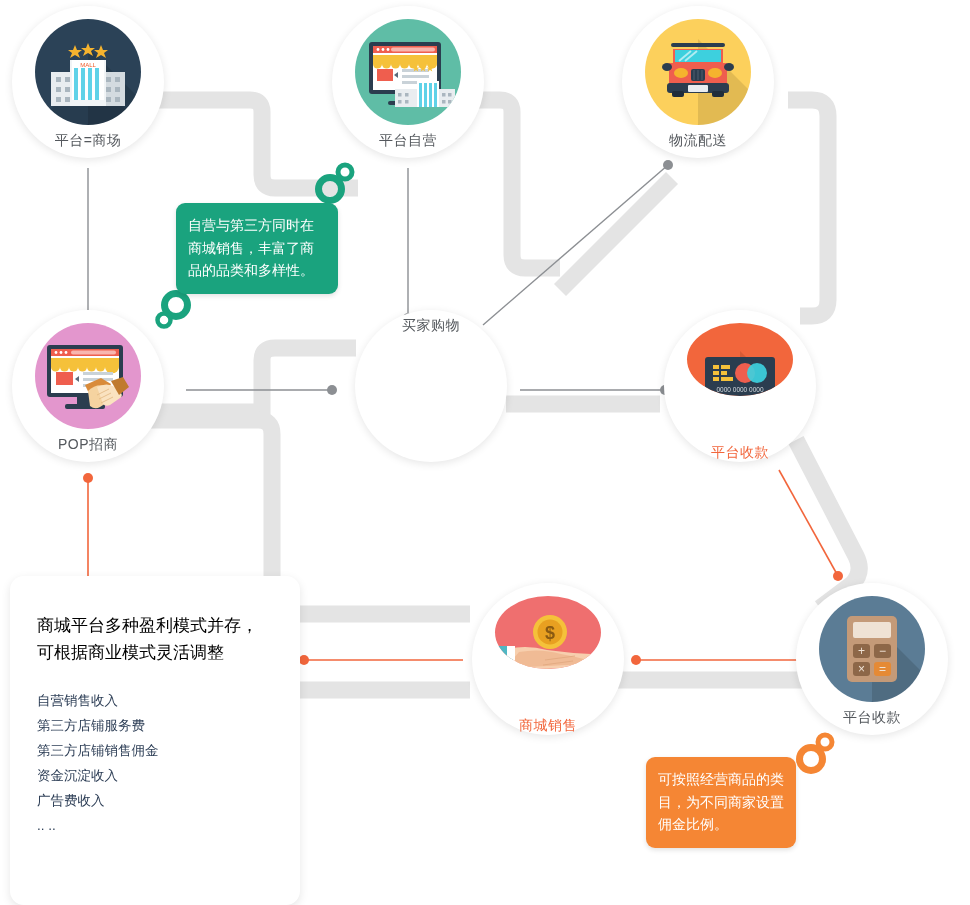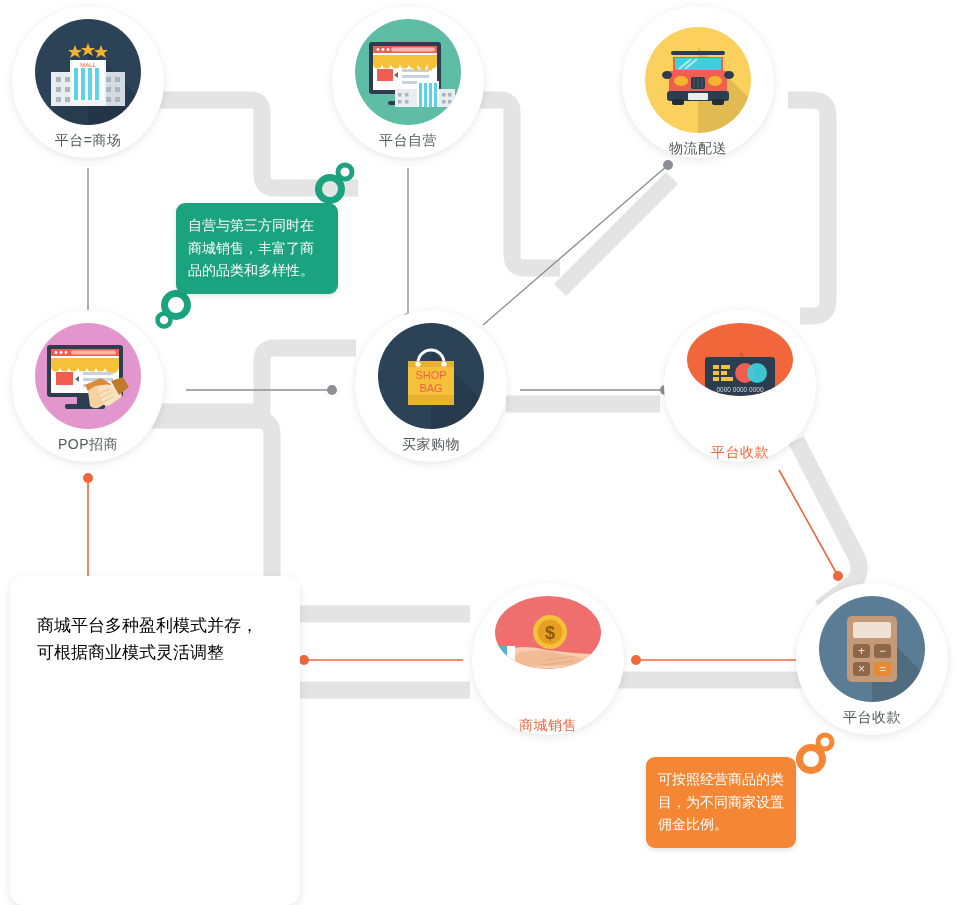--- a/index.html
+++ b/index.html
@@ -265,21 +265,21 @@
             <rect x="87" y="74" width="3.5" height="3.5"></rect>
             <rect x="93" y="74" width="3.5" height="3.5"></rect>
           <rect x="87" y="81" width="3.5" height="3.5"></rect>
             <rect x="93" y="81" width="3.5" height="3.5"></rect>
           </g>
       </svg>
     </div>
     <div class="caption">平台自营</div>
   </div>
 
-  <div class="node" style="left:622px;top:6px;justify-content:flex-end;">
+  <div class="node" style="left:622px;top:6px;">
     <div class="disc" style="background:#fcd05c;">
       <svg viewBox="0 0 106 106" width="106" height="106" style="position:absolute;left:0;top:0;">
         <polygon points="53,20 106,73 106,106 53,106" fill="rgba(0,0,0,.10)"></polygon>
         <rect x="26" y="24" width="54" height="4" rx="2" fill="#2b3d4f"></rect>
         <path d="M28,30 h50 v14 h-50 z" fill="#ef5e4e"></path>
         <path d="M30,31 h46 v12 h-46 z" fill="#3dd0de"></path>
         <g stroke="#ffffff" stroke-width="2" opacity=".6">
             <line x1="34" y1="42" x2="46" y2="32"></line>
             <line x1="40" y1="42" x2="52" y2="32"></line>
           </g>
@@ -342,33 +342,20 @@
           <line x1="62" y1="72" x2="74" y2="66"></line>
             <line x1="64" y1="76" x2="76" y2="70"></line>
             <line x1="66" y1="80" x2="78" y2="74"></line>
         </g>
       </svg>
     </div>
     <div class="caption">POP招商</div>
   </div>
 
   <div class="node" style="left:355px;top:310px;">
-    <div class="disc" style="background:#2b4257;">
-      <svg viewBox="0 0 106 106" width="106" height="106" style="position:absolute;left:0;top:0;">
-        <polygon points="53,26 106,79 106,106 53,106" fill="rgba(0,0,0,.12)"></polygon>
-        <path d="M40,40 a13,13 0 0 1 26,0" fill="none" stroke="#ffffff" stroke-width="3"></path>
-        <rect x="30" y="38" width="46" height="44" fill="#f5c13a"></rect>
-        <rect x="30" y="38" width="46" height="6" fill="#e8b132"></rect>
-        <rect x="30" y="72" width="46" height="10" fill="#e8b132"></rect>
-        <circle cx="40" cy="41" r="2.6" fill="#ffffff"></circle>
-        <circle cx="66" cy="41" r="2.6" fill="#ffffff"></circle>
-        <text x="53" y="56" font-family="'Liberation Sans',sans-serif" font-size="11" fill="#ef5e4e" text-anchor="middle">SHOP</text>
-        <text x="53" y="69" font-family="'Liberation Sans',sans-serif" font-size="11" fill="#ef5e4e" text-anchor="middle">BAG</text>
-      </svg>
-    </div>
     <div class="caption">买家购物</div>
   </div>
 
   <div class="node accent" style="left:664px;top:310px;">
     <div class="disc" style="background:#f2663c;">
       <svg viewBox="0 0 106 106" width="106" height="106" style="position:absolute;left:0;top:0;">
         <polygon points="53,28 106,81 106,106 53,106" fill="rgba(0,0,0,.10)"></polygon>
         <rect x="18" y="34" width="70" height="42" rx="3" fill="#2b3d4f"></rect>
         <g fill="#f5c13a">
           <rect x="26" y="42" width="6" height="4"></rect>
@@ -435,16 +422,24 @@
 佣金比例。</div>
 
   <div class="bubble teal" style="left:176px;top:203px;width:162px;">自营与第三方同时在
 商城销售，丰富了商
 品的品类和多样性。</div>
 
   <div class="card" style="left:10px;top:576px;width:290px;height:329px;">
     <div style="padding:36px 0 0 27px;">
       <div class="c-title">商城平台多种盈利模式并存，
 可根据商业模式灵活调整</div>
+      <div class="c-list">
+        <div>自营销售收入</div>
+        <div>第三方店铺服务费</div>
+        <div>第三方店铺销售佣金</div>
+        <div>资金沉淀收入</div>
+        <div>广告费收入</div>
+        <div>.. ..</div>
+      </div>
     </div>
   </div>
 
 </div>
 
 </body></html>

